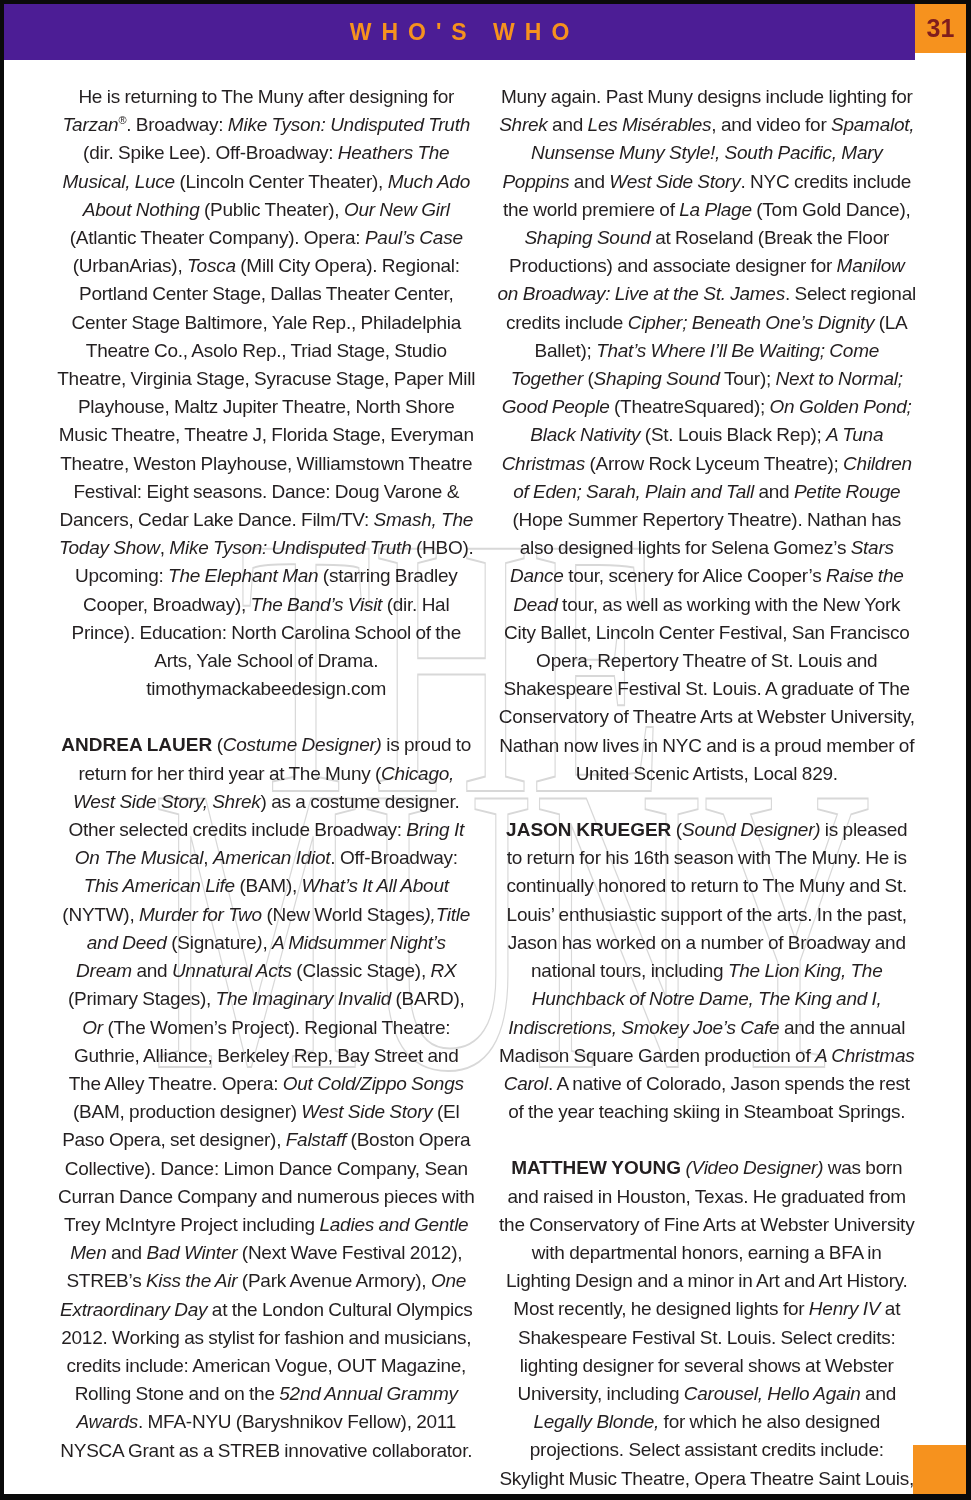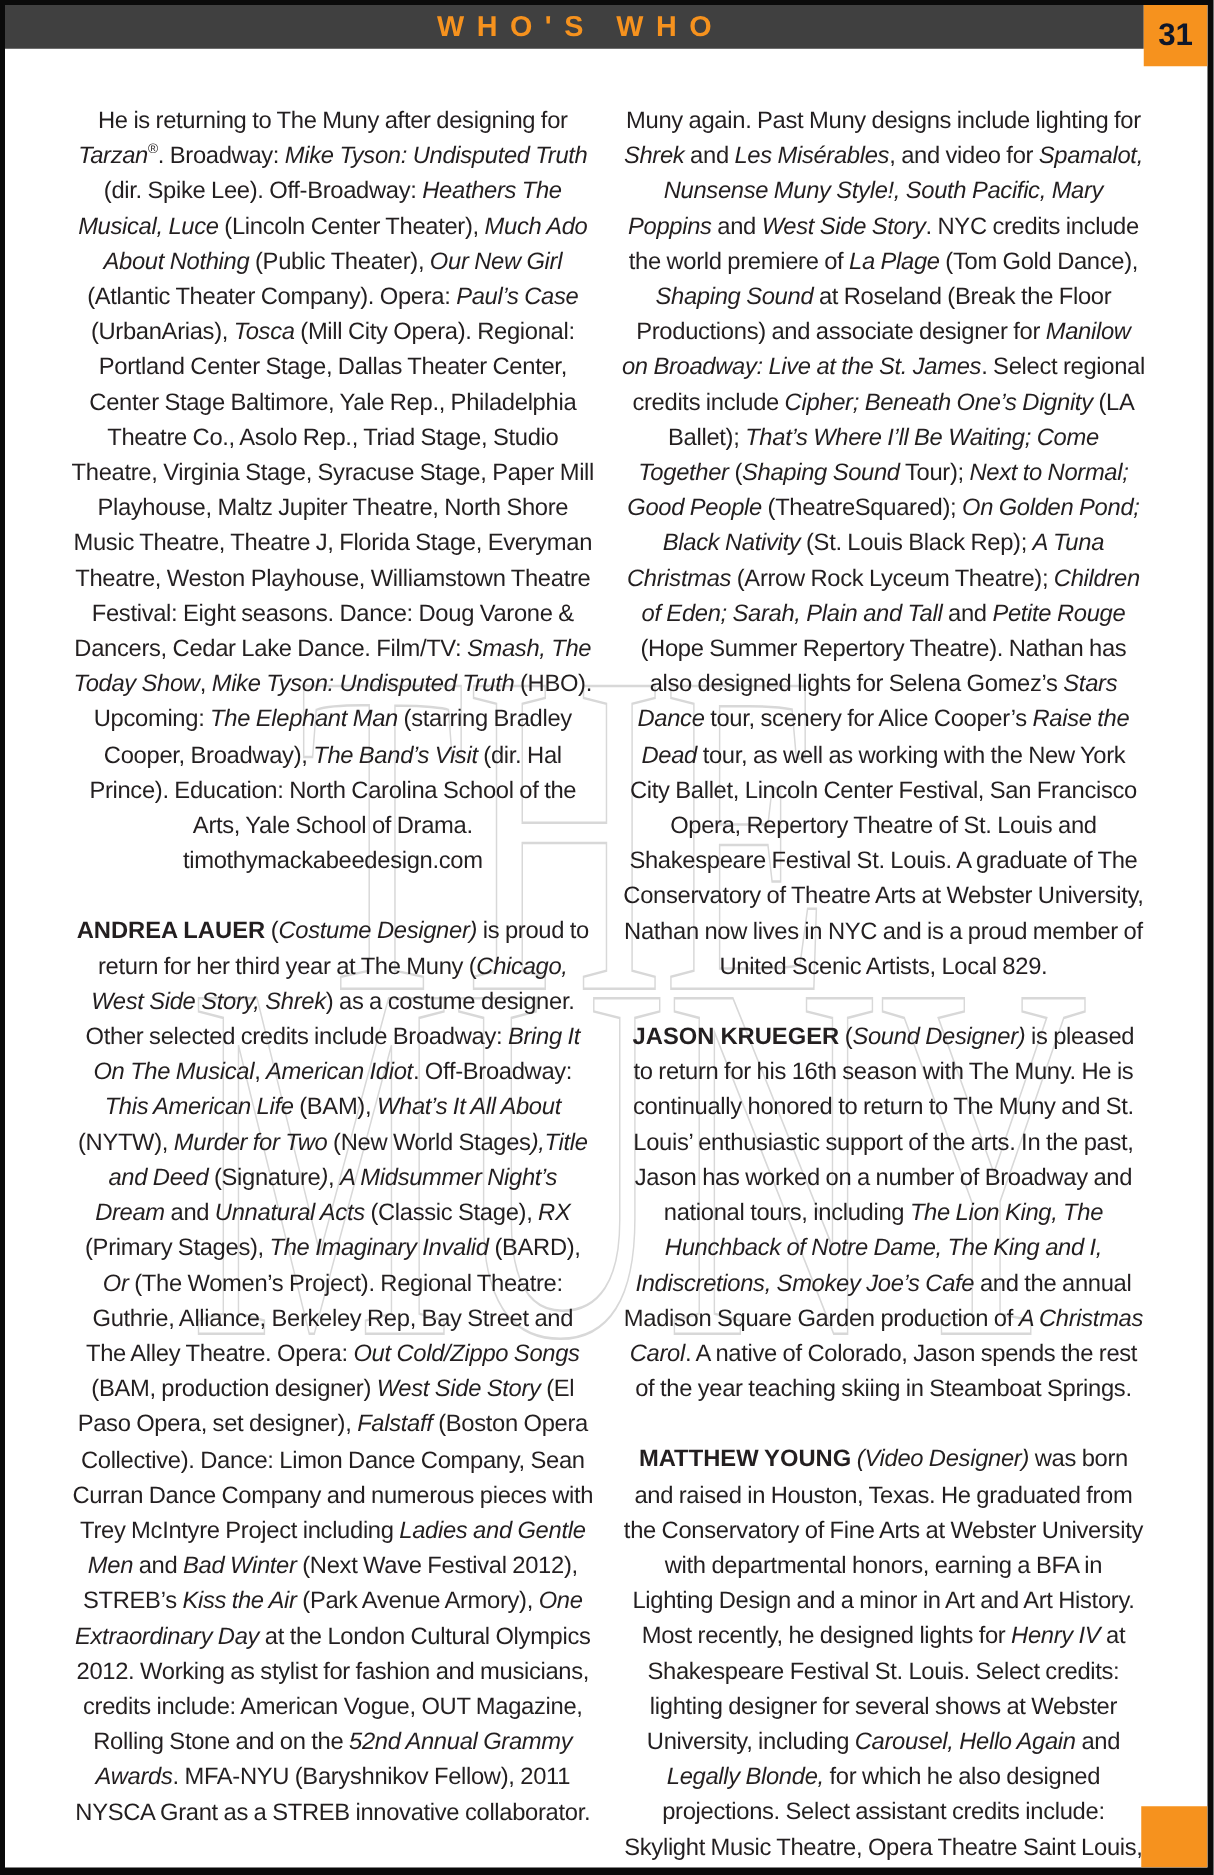--- a/index.html
+++ b/index.html
@@ -5,32 +5,32 @@
   html,body { margin:0; padding:0; background:#ffffff; }
   .page {
     position:relative; width:971px; height:1500px; box-sizing:border-box;
     background:#ffffff; overflow:hidden;
     border-left:4px solid #0a0a0a; border-right:5px solid #0a0a0a;
     border-top:4px solid #0a0a0a; border-bottom:6px solid #0a0a0a;
     font-family:"Liberation Sans", sans-serif; color:#231f20;
   }
   .header { position:relative; height:49px; width:100%; }
   .header-bar {
-    position:absolute; left:0; top:0; right:51px; height:35px;
-    background:#404040; display:flex; align-items:center; justify-content:center;
+    position:absolute; left:0; top:0; right:51px; height:56px;
+    background:#4c1d95; display:flex; align-items:center; justify-content:center;
   }
   .header-title {
     color:#f6921e; font-weight:bold; font-size:23px; letter-spacing:10px;
     padding-left:10px;
   }
   .page-number-box {
     position:absolute; right:0; top:0; width:51px; height:49px;
     background:#f6921e; display:flex; align-items:center; justify-content:center;
   }
-  .page-number { color:#0f172a; font-weight:bold; font-size:25px; }
+  .page-number { color:#7f1d1d; font-weight:bold; font-size:25px; }
   .watermark {
     position:absolute; left:0; top:515px; width:962px; height:590px;
     z-index:0; pointer-events:none;
   }
   .watermark text {
     font-family:"Liberation Serif", serif; fill:none; stroke:#d8d8d8; stroke-width:2px;
   }
   .content {
     position:relative; z-index:1;
     display:flex; gap:22px; padding:30px 50px 0 53px;

